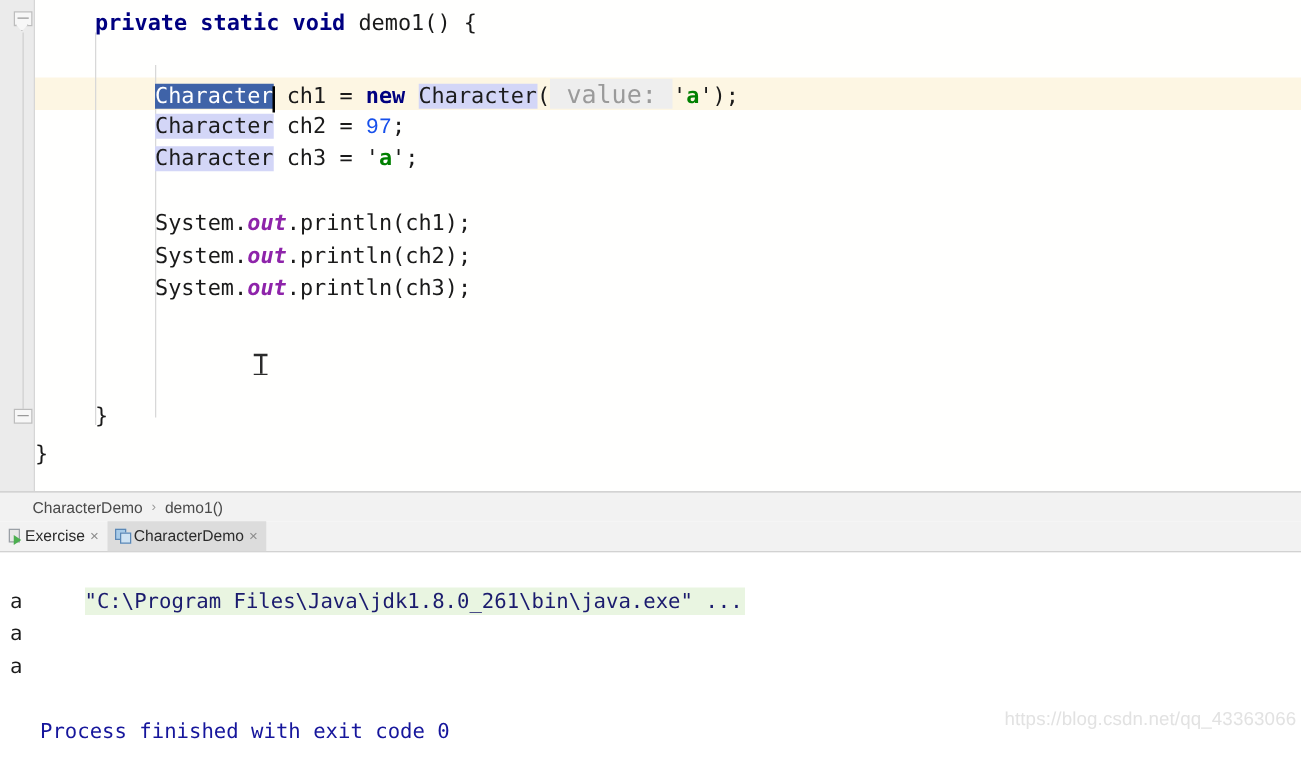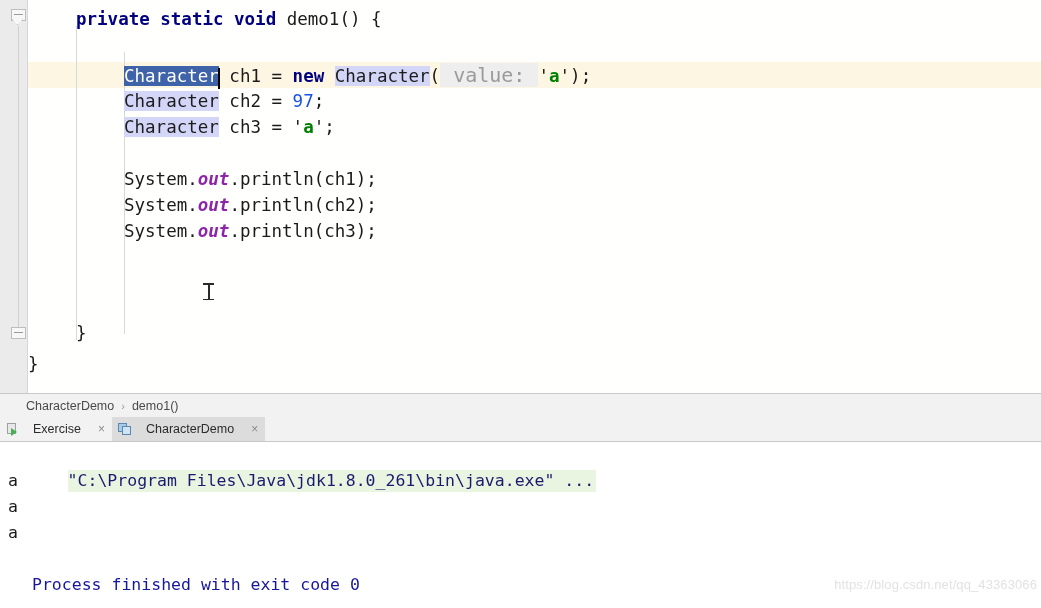--- a/index.html
+++ b/index.html
@@ -113,21 +113,21 @@
     white-space: pre;
     color: #1c1c1c;
   }
   .line {
     position: absolute;
     height: 26px;
     white-space: pre;
   }
   .kw   { color: #000080; font-weight: bold; }
   .plain{ color: #1a1a1a; }
-  .num  { color: #1750eb; }
+  .num  { color: #1750eb; font-family: Liberation Mono, monospace; }
   .chr  { color: #1a1a1a; }
   .chr .lit { color: #008000; font-weight: bold; }
   .staticf { color: #8e24aa; font-weight: bold; font-style: italic; }
   .hl-lav { background: #d3d6f7; }
   .hl-sel {
     background: #3f63a8;
     color: #ffffff;
     position: relative;
   }
   .caret-bar {
@@ -202,21 +202,21 @@
     background: #f2f2f2;
     border-bottom: 1px solid #c8c8c8;
     box-sizing: border-box;
     display: flex;
     align-items: stretch;
   }
   .tab {
     display: flex;
     align-items: center;
     padding: 0 7px 0 6px;
-    gap: 14px;
+    gap: 1px;
     font-size: 12.5px;
     color: #2b2b2b;
     cursor: default;
     position: relative;
   }
   .tab.active {
     background: #dcdcdc;
   }
   .tab-label { font-family: "Liberation Sans", sans-serif; }
   .tab-close {
@@ -290,23 +290,23 @@
     background: #e9f5e1;
     color: #1b1b6e;
     padding: 1px 2px 2px 0;
   }
   .con-out { color: #1a1a1a; }
   .con-final { color: #16169c; }
 
   .watermark {
     position: absolute;
     right: 4px;
-    bottom: 16px;
+    bottom: 24px;
     font-family: "Liberation Sans", sans-serif;
-    font-size: 13px;
+    font-size: 15px;
     color: #e2e2e2;
     letter-spacing: 0.1px;
     white-space: nowrap;
   }
 </style>
 </head>
 <body>
 
 <div class="ide">
 

